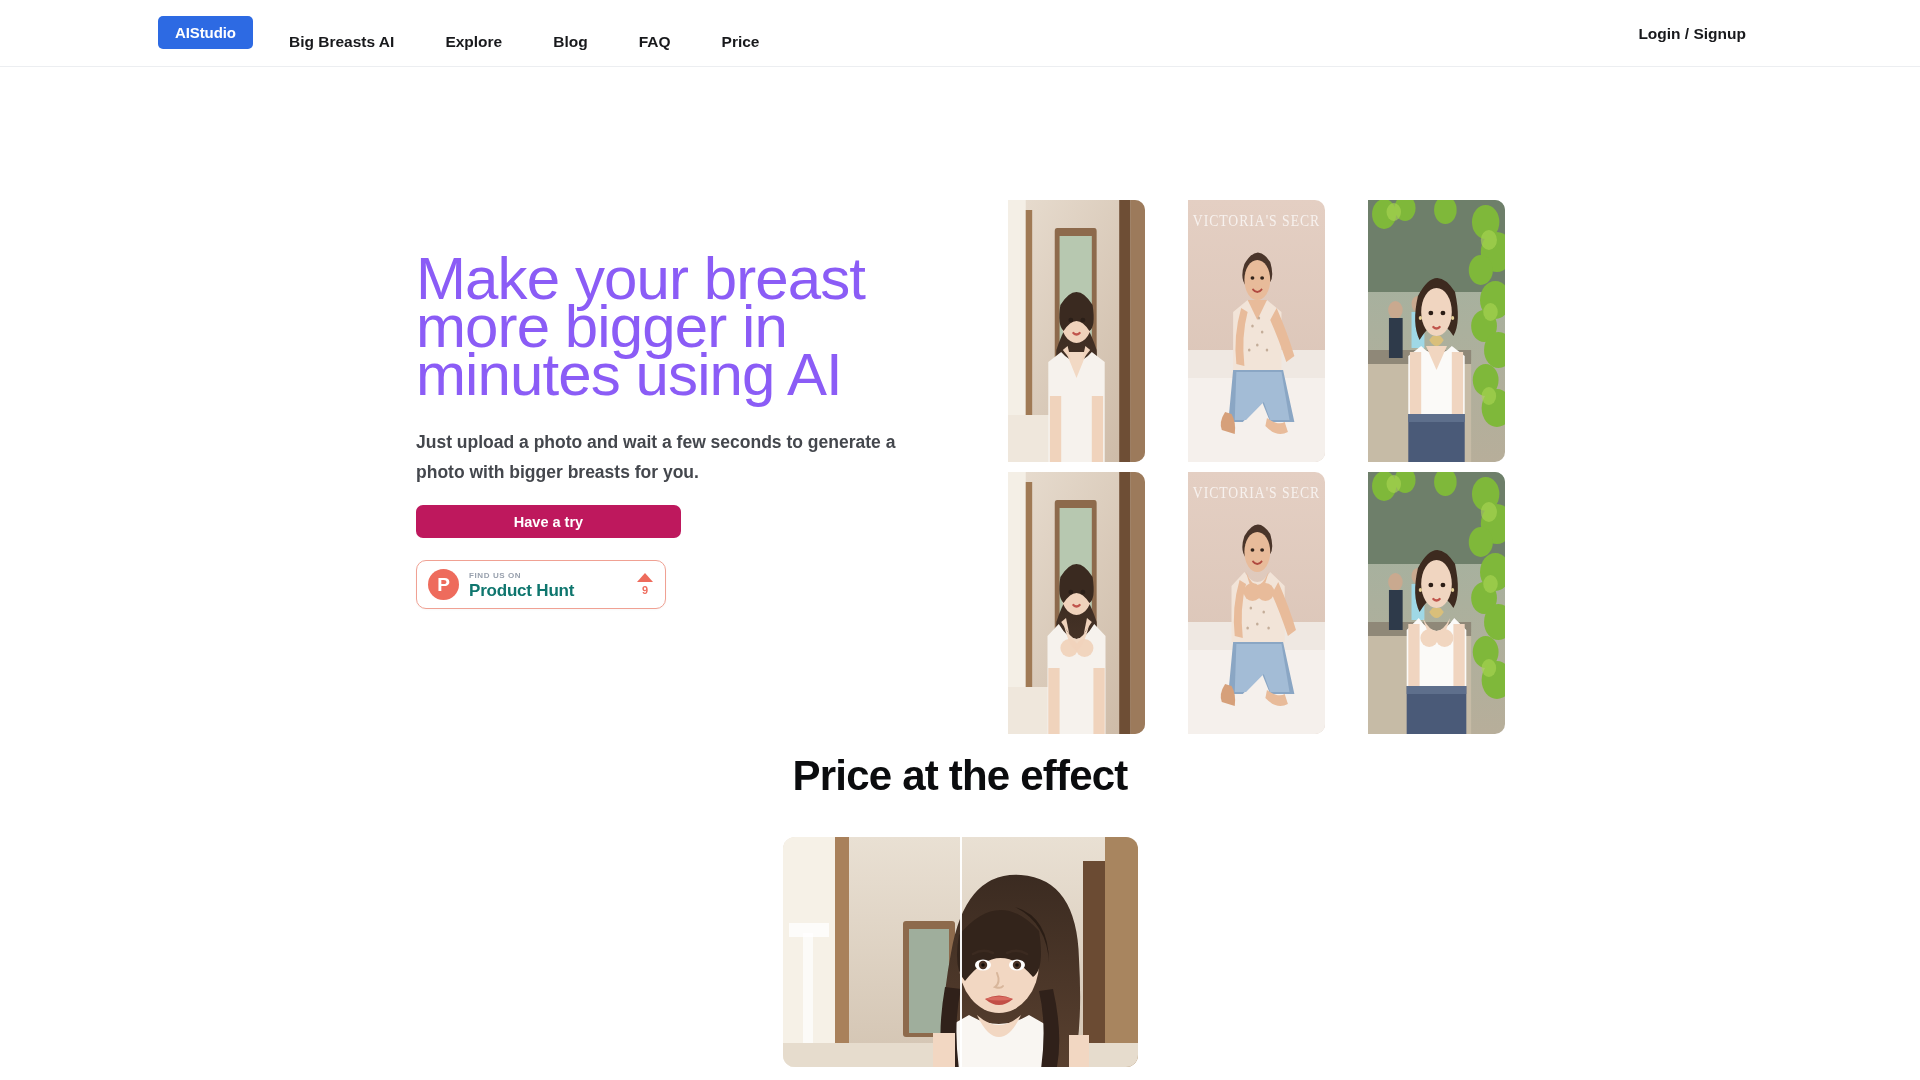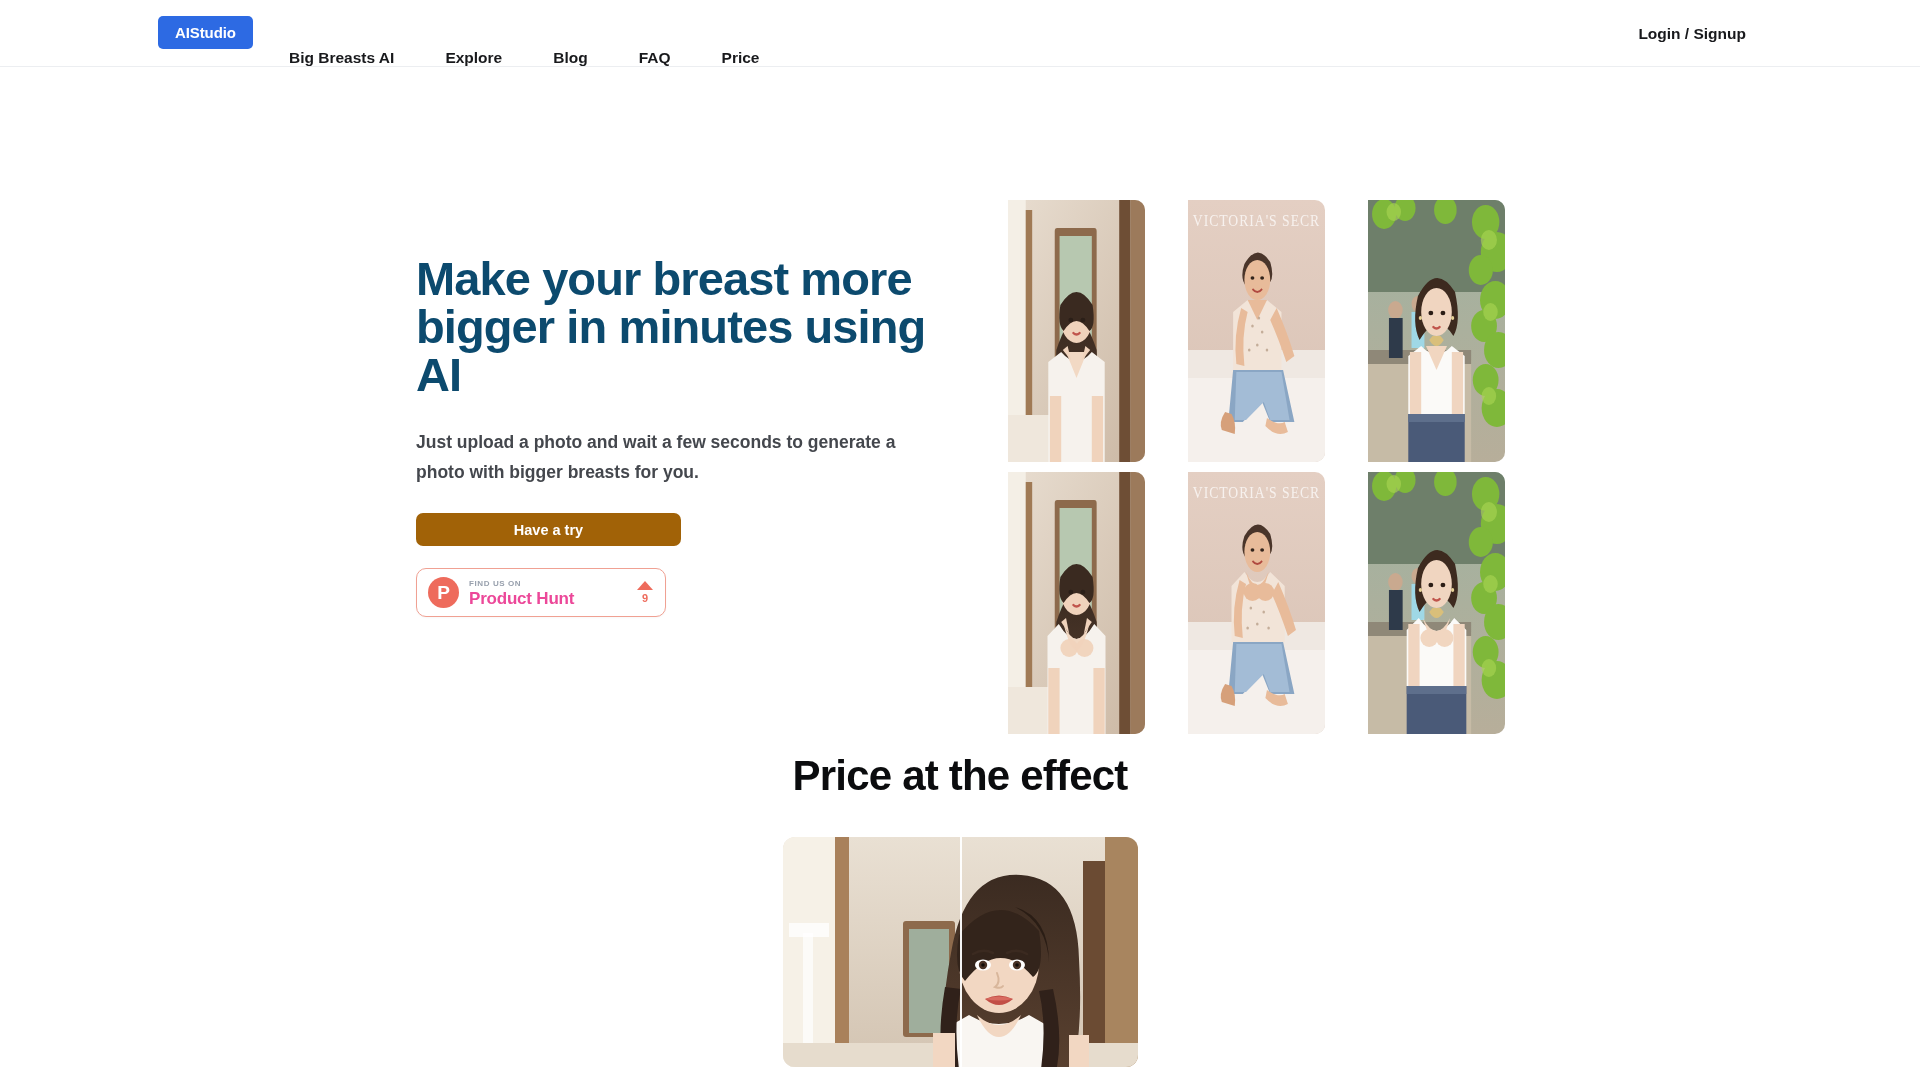--- a/index.html
+++ b/index.html
@@ -44,21 +44,20 @@
     user-select: none;
   }
 
   .nav-links {
     position: absolute;
     left: 289px;
     top: 0;
     height: 82px;
     display: flex;
     align-items: center;
-    margin-top: 16px;
   }
 
   .nav-link {
     font-size: 15.5px;
     font-weight: 600;
     color: #18191c;
     text-decoration: none;
     cursor: pointer;
     white-space: nowrap;
     line-height: 67px;
@@ -87,44 +86,44 @@
   }
 
   .hero-copy {
     position: absolute;
     left: 416px;
     top: 188px;
     width: 530px;
   }
 
   .hero-title {
-    font-size: 47px;
+    font-size: 60px;
     line-height: 48px;
-    font-weight: 700;
-    color: #0c4a6e;
+    font-weight: 400;
+    color: #8b5cf6;
     letter-spacing: -0.9px;
   }
 
   .hero-sub {
     margin-top: 28px;
     font-size: 17.5px;
     line-height: 30px;
     color: #44474d;
     font-weight: 700;
     max-width: 520px;
   }
 
   .cta-button {
-    margin-top: 26px;
+    margin-top: 18px;
     display: flex;
     align-items: center;
     justify-content: center;
     width: 265px;
     height: 33px;
-    background: #a16207;
+    background: #be185d;
     color: #ffffff;
     border: none;
     border-radius: 7px;
     font-family: "Liberation Sans", sans-serif;
     font-size: 14.5px;
     font-weight: 700;
     cursor: pointer;
   }
 
   .member-line {
@@ -177,21 +176,21 @@
   .ph-kicker {
     font-size: 8px;
     font-weight: 700;
     letter-spacing: 0.6px;
     color: #98a0ad;
     line-height: 11px;
   }
   .ph-name {
     font-size: 17px;
     font-weight: 700;
-    color: #ec4899;
+    color: #0f766e;
     line-height: 19px;
     letter-spacing: -0.2px;
   }
   .ph-vote {
     display: flex;
     flex-direction: column;
     align-items: center;
     justify-content: center;
     flex: 0 0 auto;
     margin-left: 6px;

